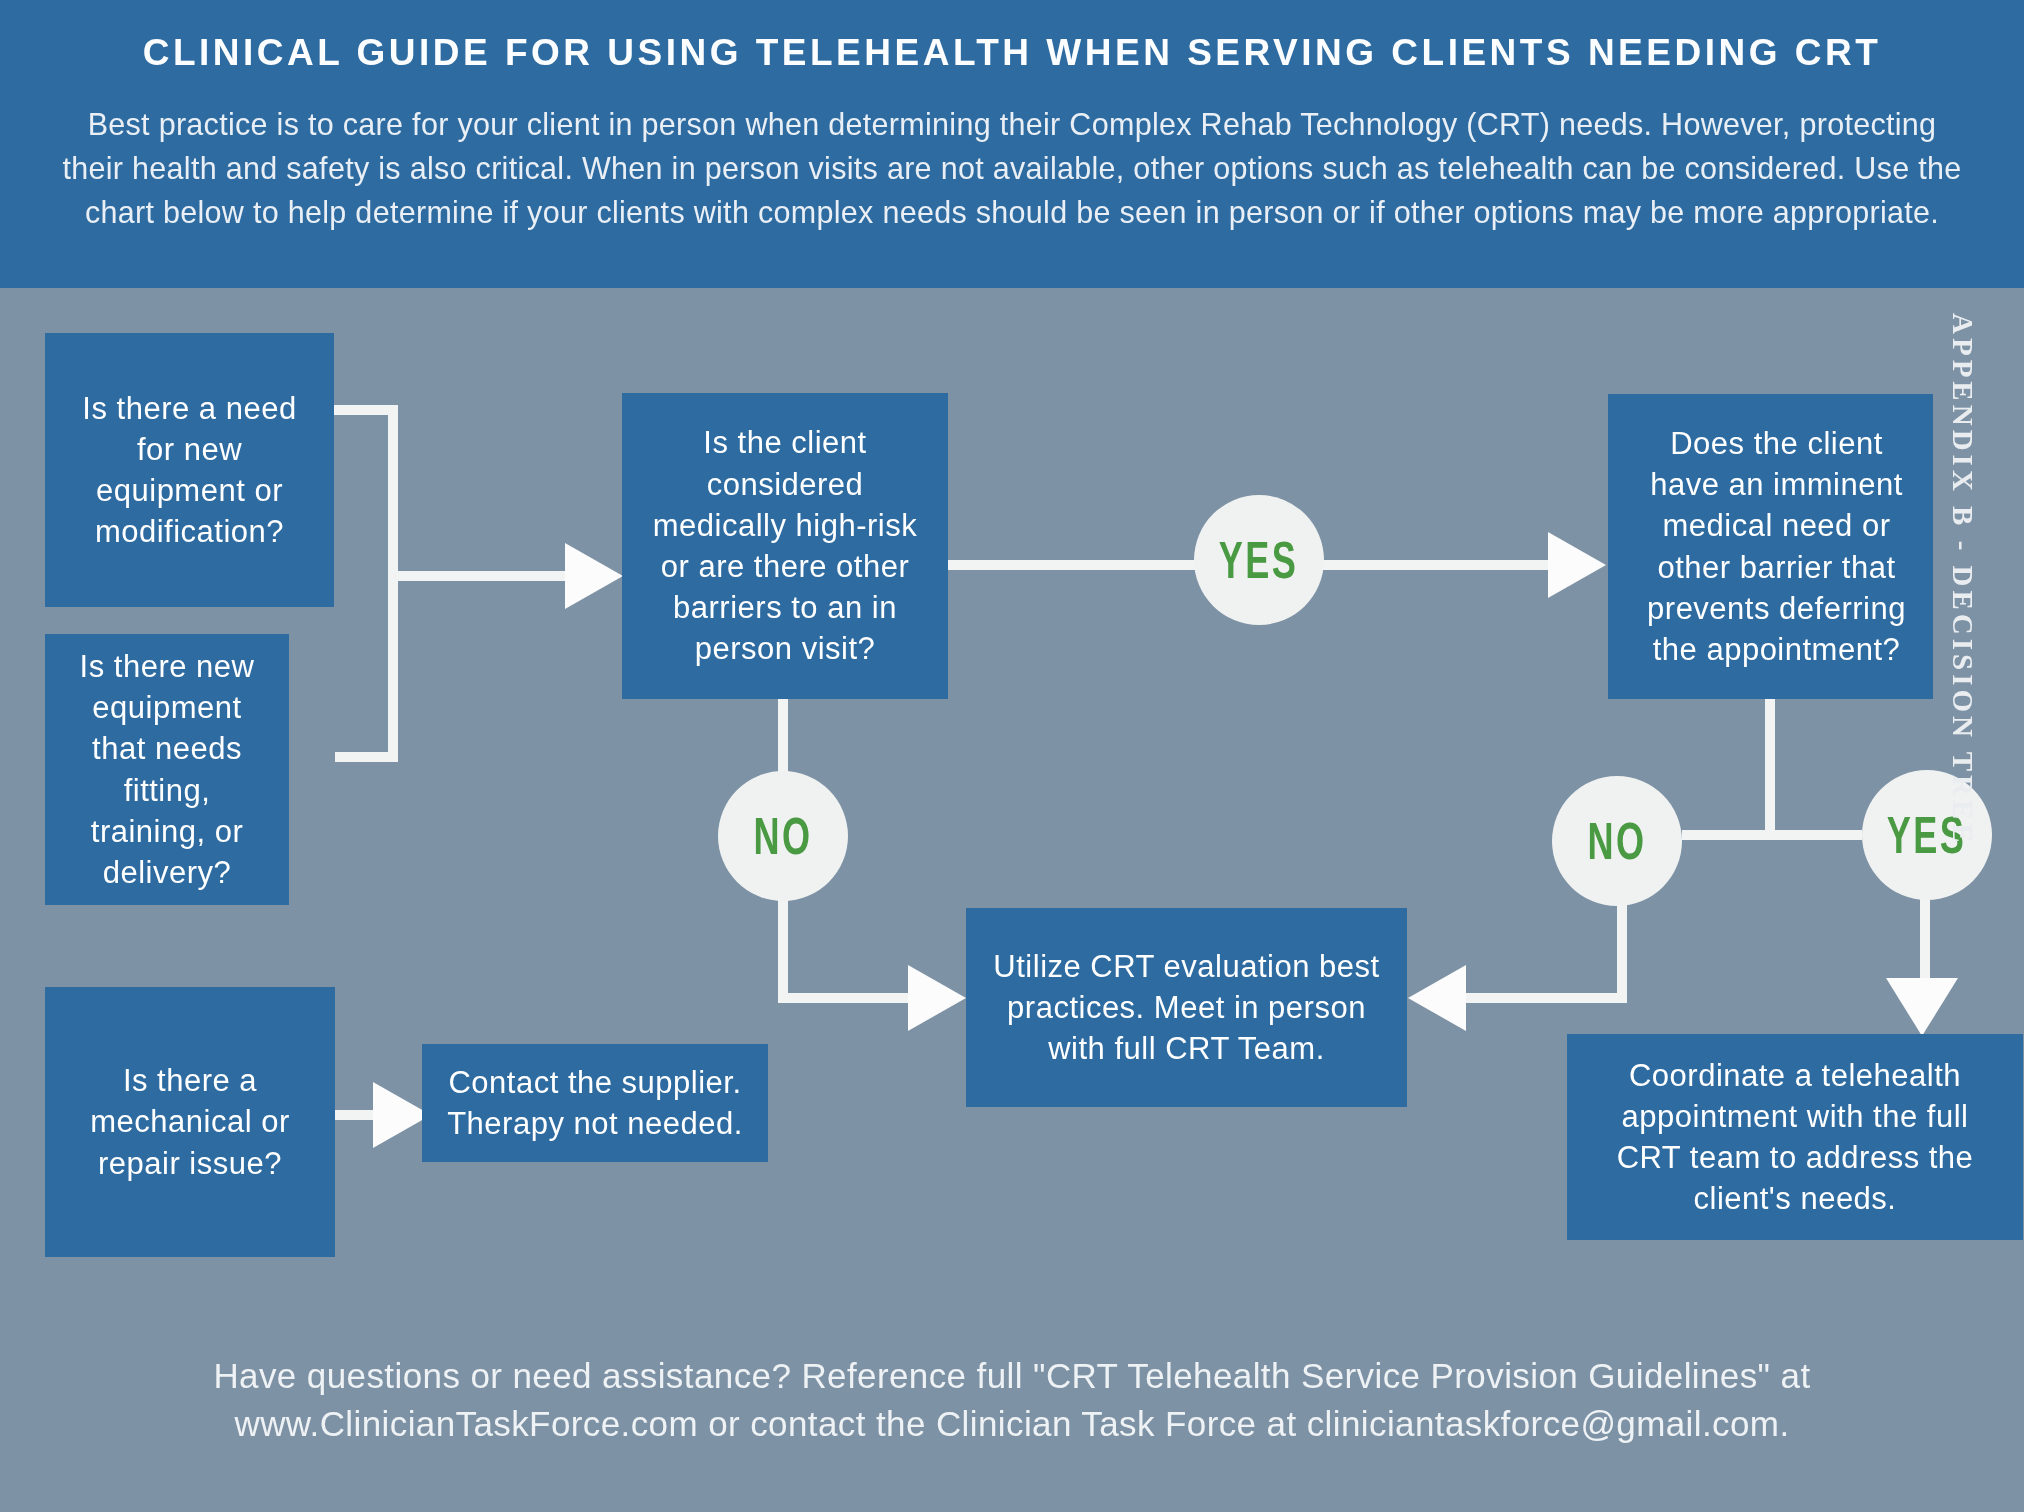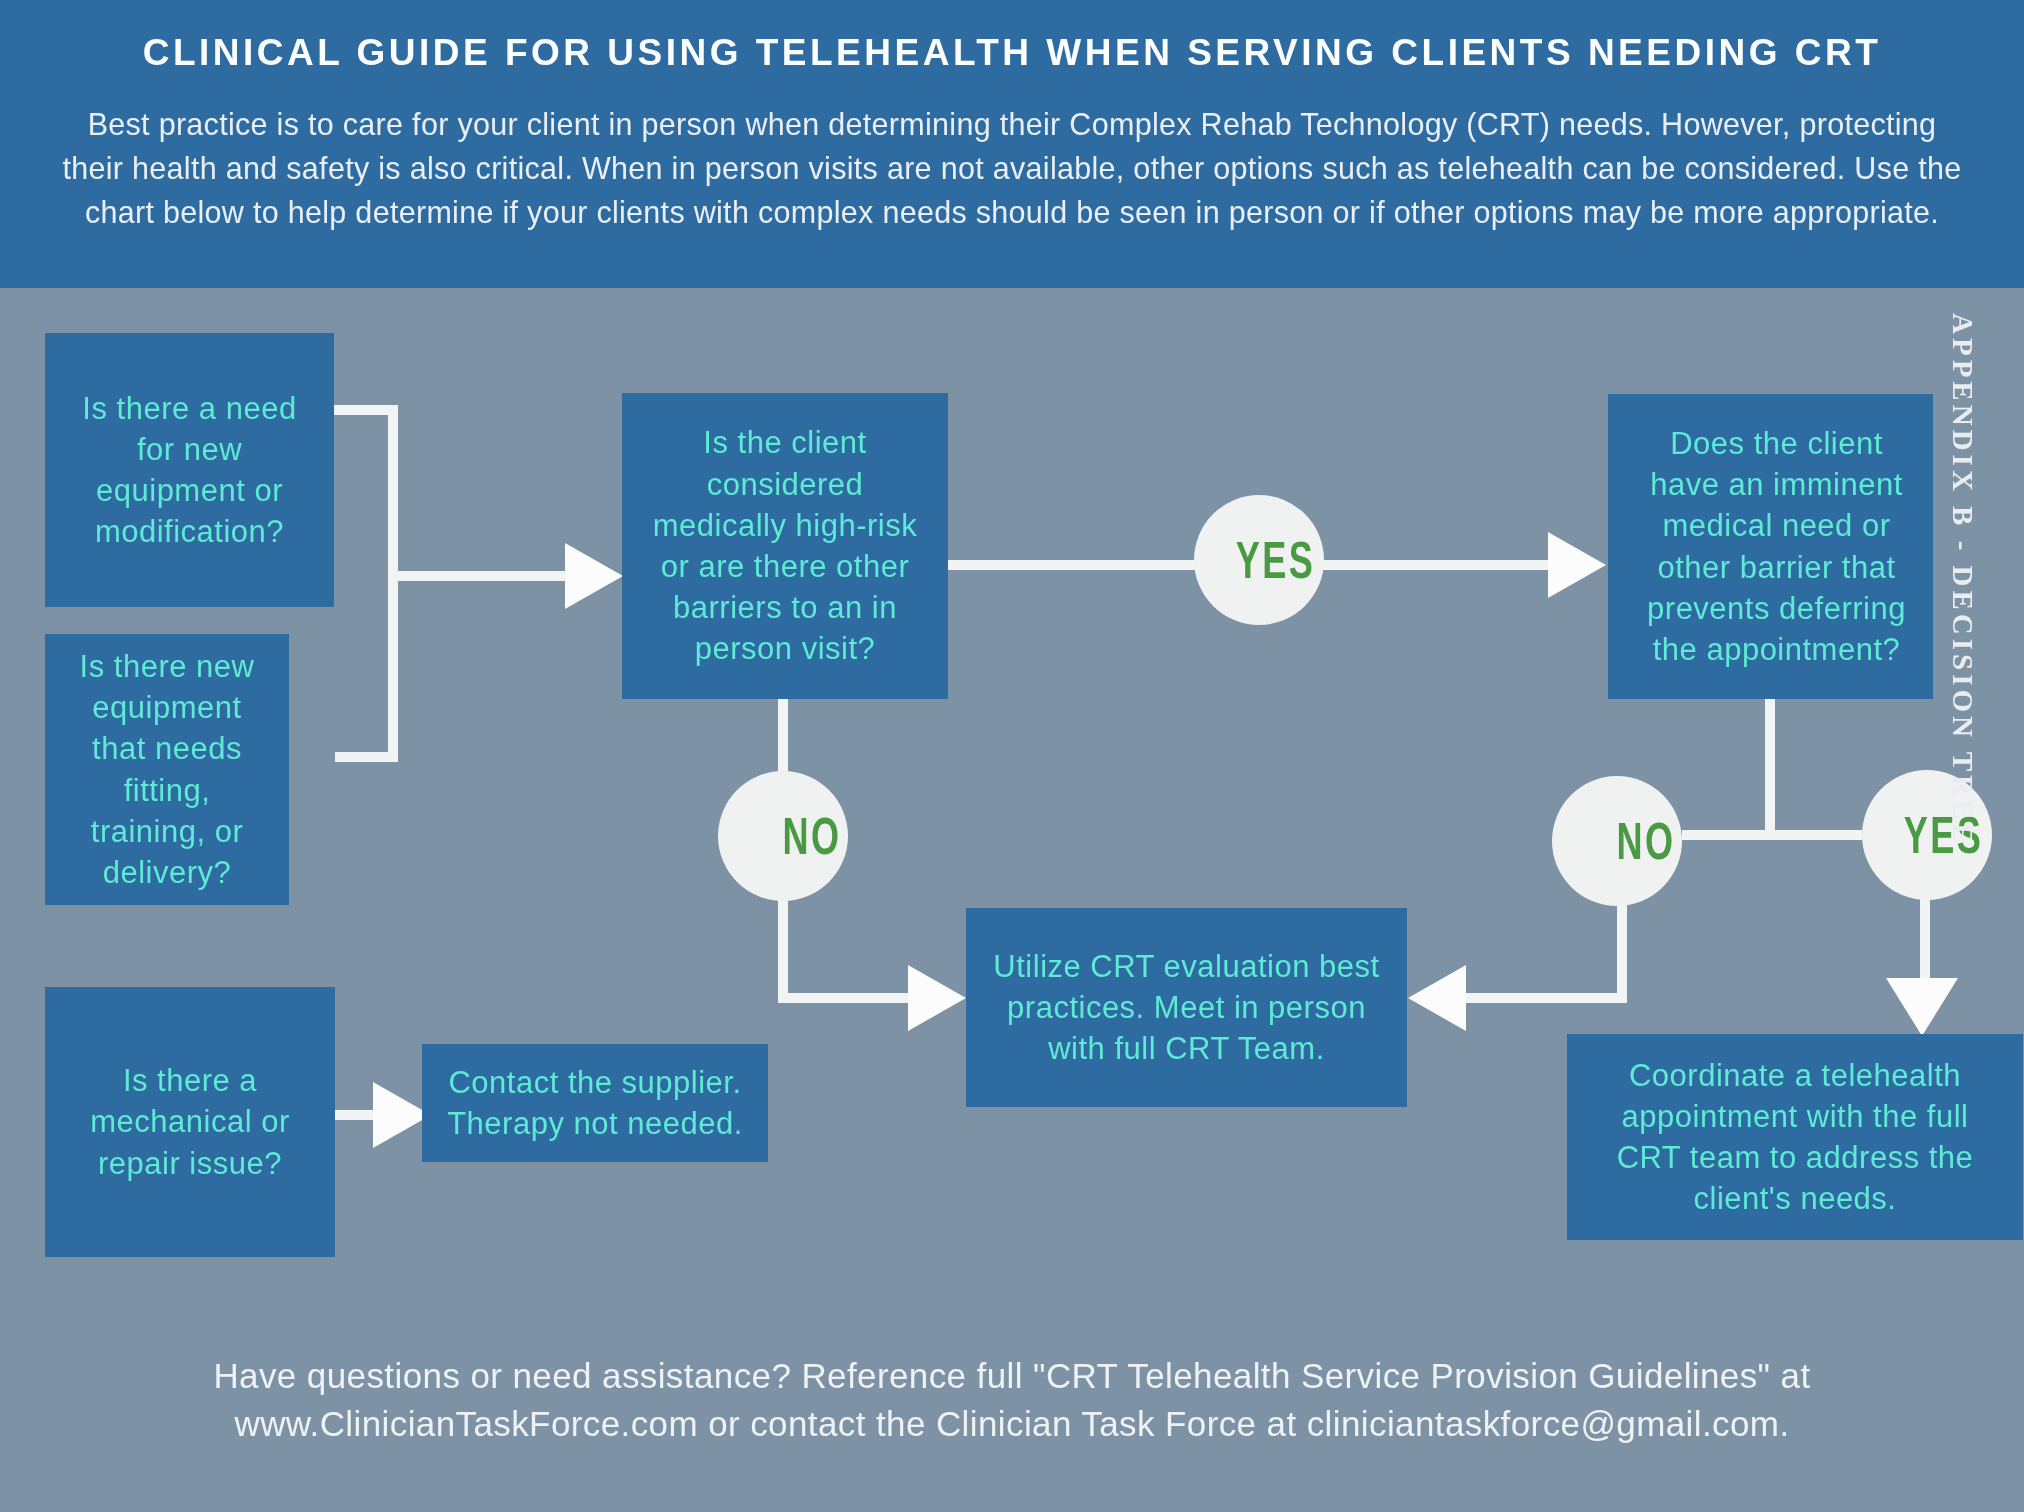--- a/index.html
+++ b/index.html
@@ -14,21 +14,21 @@
     position:absolute; top:32px; left:0; width:100%;
     text-align:center; color:#fbfdfe; font-size:37px; font-weight:700; letter-spacing:3.5px;
   }
   .intro {
     position:absolute; top:102px; left:50%; transform:translateX(-50%);
     width:1916px; text-align:center; color:#e9eff5;
     font-size:30.5px; line-height:1.45; font-weight:400; letter-spacing:0.3px;
   }
   
   .node {
-    position:absolute; background:#2d6ba1; color:#5eead4;
+    position:absolute; background:#2d6ba1; color:#ffffff;
     display:flex; align-items:center; justify-content:center; text-align:center;
     font-size:31px; line-height:1.33; letter-spacing:0.5px; box-sizing:border-box; padding:0 22px;
   }
   #node-need       { left:45px;   top:333px;  width:289px; height:274px; }
   #node-fitting    { left:45px;   top:634px;  width:244px; height:271px; }
   #node-highrisk   { left:622px;  top:393px;  width:326px; height:306px; }
   #node-imminent   { left:1608px; top:394px;  width:325px; height:305px;padding-left:34px; }
   #node-utilize    { left:966px;  top:908px;  width:441px; height:199px; }
   #node-mechanical { left:45px;   top:987px;  width:290px; height:270px; }
   #node-contact    { left:422px;  top:1044px; width:346px; height:118px; }
@@ -56,21 +56,21 @@
   .arrow.down  { border-left:36px solid transparent; border-right:36px solid transparent; border-top:58px solid #fbfcfb; }
   #a1 { left:565px;  top:543px; }
   #a2 { left:1548px; top:532px; }
   #a3 { left:908px;  top:965px; }
   #a4 { left:1408px; top:965px; }
   #a5 { left:1886px; top:978px; }
   #a6 { left:373px;  top:1082px; }
   
   .circle {
     position:absolute; width:130px; height:130px; border-radius:50%;
-    background:#f0f2f1; display:flex; align-items:center; justify-content:flex-end;
+    background:#f0f2f1; display:flex; align-items:center; justify-content:center;
   }
   .circle span {
     color:#4a9a43; font-weight:700; font-size:44px; letter-spacing:3px;
     transform:scale(0.82,1.18); display:inline-block;
   }
   #circle-yes1 { left:1194px; top:495px; }
   #circle-no1  { left:718px;  top:771px; }
   #circle-no2  { left:1552px; top:776px; }
   #circle-yes2 { left:1862px; top:770px; }
   

